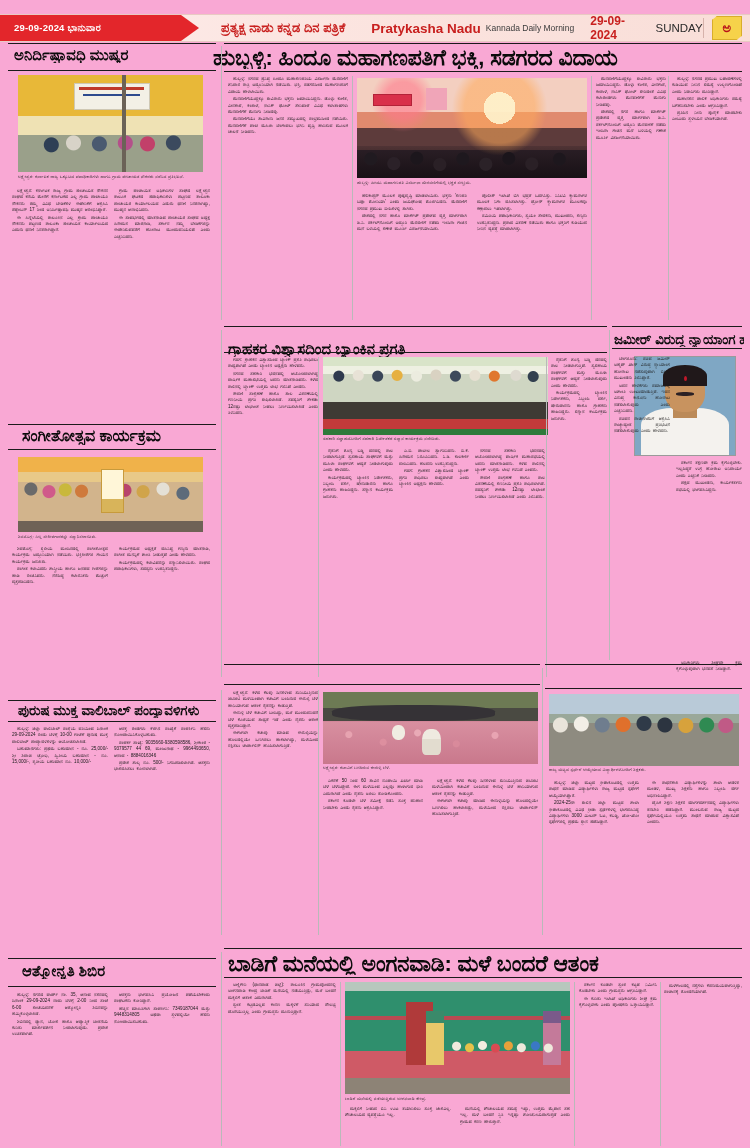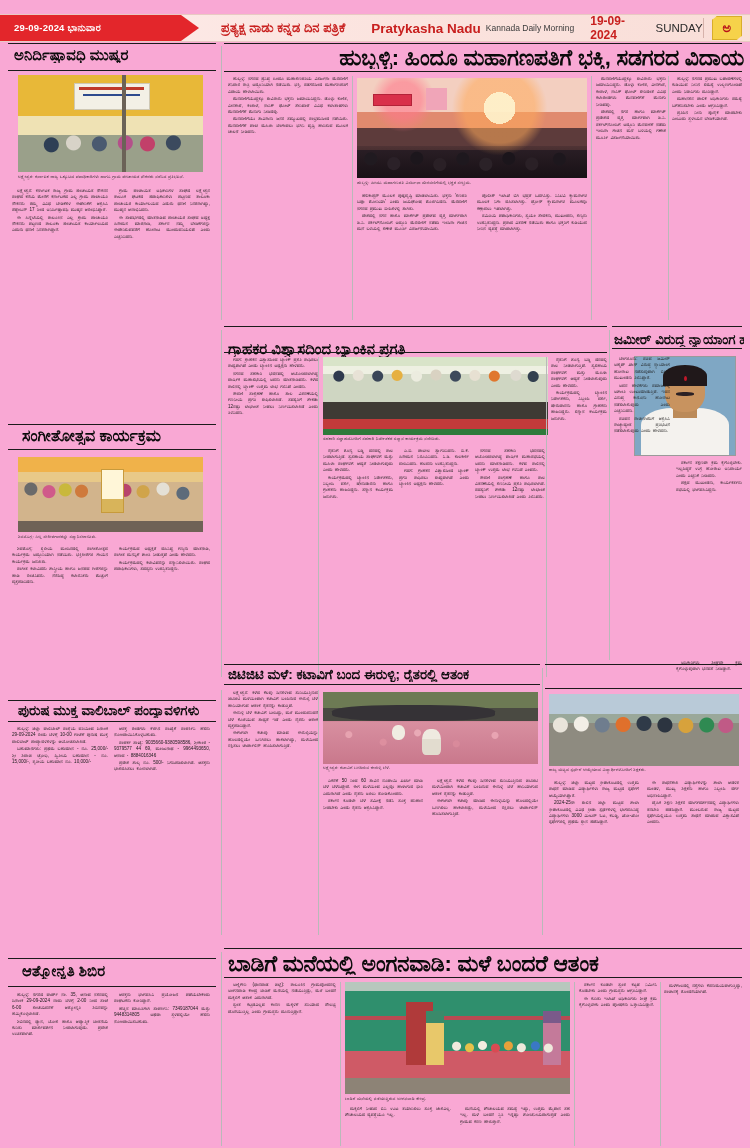--- a/index.html
+++ b/index.html
@@ -276,33 +276,33 @@
 
 <div class="page">
 
   <div class="masthead">
     <div class="mh-dateflag">
       <span>29-09-2024 ಭಾನುವಾರ</span>
     </div>
     <div class="mh-kn">ಪ್ರತ್ಯಕ್ಷ ನಾಡು ಕನ್ನಡ ದಿನ ಪತ್ರಿಕೆ</div>
     <div class="mh-en">Pratykasha Nadu</div>
     <div class="mh-sub">Kannada Daily Morning</div>
-    <div class="mh-date2">19-09-2024</div>
+    <div class="mh-date2">29-09-2024</div>
     <div class="mh-day">SUNDAY</div>
     <div class="mh-sep"></div>
     <div class="mh-logo">ಅ</div>
   </div>
 
   <div class="hline" style="left:8px;top:43px;width:208px;"></div>
   <div class="hline" style="left:224px;top:43px;width:518px;"></div>
 
   <div class="headline hl-lg" style="left:14px;top:47px;width:205px;">ಅನಿರ್ದಿಷ್ಟಾವಧಿ ಮುಷ್ಕರ</div>
   <div class="hline" style="left:8px;top:70px;width:208px;"></div>
 
-  <div class="headline hl-xl" style="left:228px;top:46px;width:516px;text-align:right;">ಹುಬ್ಬಳ್ಳಿ: ಹಿಂದೂ ಮಹಾಗಣಪತಿಗೆ ಭಕ್ತಿ, ಸಡಗರದ ವಿದಾಯ</div>
+  <div class="headline hl-xl" style="left:213px;top:46px;width:516px;">ಹುಬ್ಬಳ್ಳಿ: ಹಿಂದೂ ಮಹಾಗಣಪತಿಗೆ ಭಕ್ತಿ, ಸಡಗರದ ವಿದಾಯ</div>
   <div class="hline" style="left:224px;top:71px;width:518px;"></div>
 
   <div class="photo ph-protest" style="left:18px;top:75px;width:185px;height:97px;">
     <div class="banner"></div>
     <div class="pole"></div>
   </div>
   <div class="col caption" style="left:18px;top:174px;width:185px;height:14px;">ಲಕ್ಷ್ಮೇಶ್ವರ: ಕರ್ನಾಟಕ ರಾಜ್ಯ ಒಕ್ಕೂಟದ ಪದಾಧಿಕಾರಿಗಳು ಹಾಗೂ ಗ್ರಾಮ ಪಂಚಾಯತ ನೌಕರರು ನಡೆಸಿದ ಪ್ರತಿಭಟನೆ.</div>
 
   <div class="photo ph-night" style="left:357px;top:78px;width:230px;height:100px;">
     <div class="sign"></div>
@@ -437,21 +437,20 @@
   </div>
   <div class="col kn" style="left:114px;top:726px;width:96px;height:210px;">
     <p>ಆಸಕ್ತ ತಂಡಗಳು ಕೆಳಗಿನ ಸಂಖ್ಯೆಗೆ ಸಂಪರ್ಕಿಸಿ ಹೆಸರು ನೋಂದಾಯಿಸಿಕೊಳ್ಳಬಹುದು.</p>
     <p>ಸಂಪರ್ಕ ಸಂಖ್ಯೆ: 9035660-9380598586, ಶ್ರೀಕಾಂತ - 9379577 44 69, ಮಂಜುನಾಥ - 9964493650, ಆನಂದ - 8884016346</p>
     <p>ಪ್ರವೇಶ ಶುಲ್ಕ ರೂ. 500/- ನಿಗದಿಪಡಿಸಲಾಗಿದೆ. ಆಸಕ್ತರು ಭಾಗವಹಿಸಲು ಕೋರಲಾಗಿದೆ.</p>
   </div>
 
   <div class="hline" style="left:224px;top:664px;width:316px;"></div>
   <div class="hline" style="left:545px;top:664px;width:197px;"></div>
 
-  <div class="headline hl-sm" style="left:228px;top:668px;width:310px;">ಜಿಟಿಜಿಟಿ ಮಳೆ: ಕಟಾವಿಗೆ ಬಂದ ಈರುಳ್ಳಿ; ರೈತರಲ್ಲಿ ಆತಂಕ</div>
 
   <div class="hline" style="left:224px;top:684px;width:316px;"></div>
   <div class="hline" style="left:545px;top:688px;width:197px;"></div>
 
   <div class="photo ph-onion" style="left:323px;top:692px;width:215px;height:72px;">
     <div class="tarp"></div>
     <div class="onions"></div>
     <div class="worker2"></div>
     <div class="worker"></div>
   </div>

